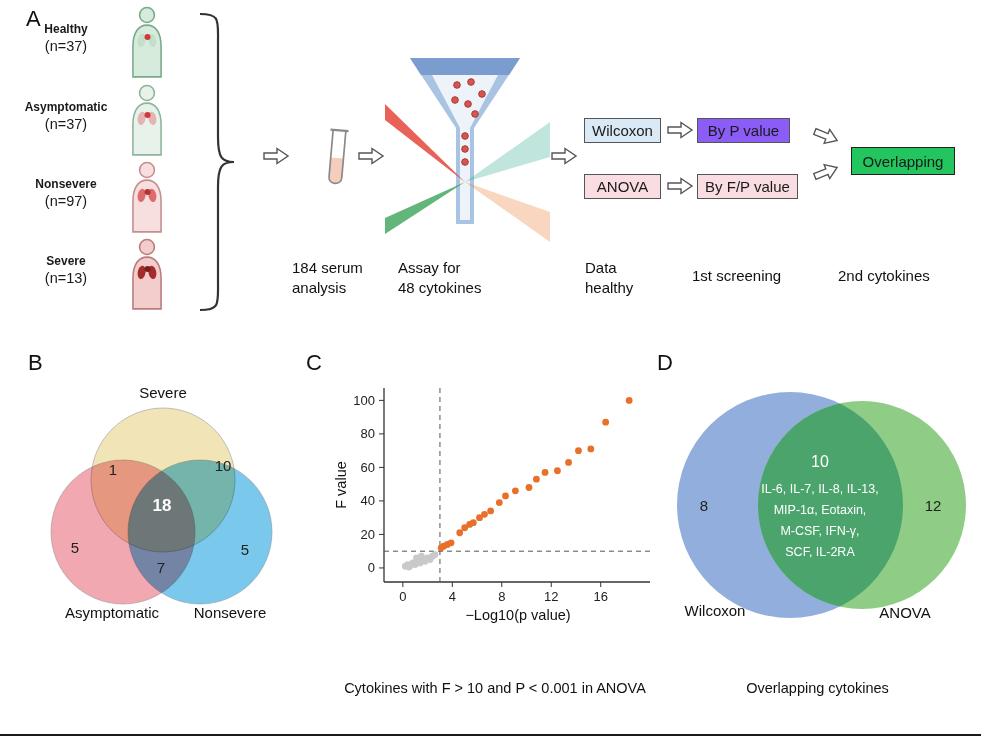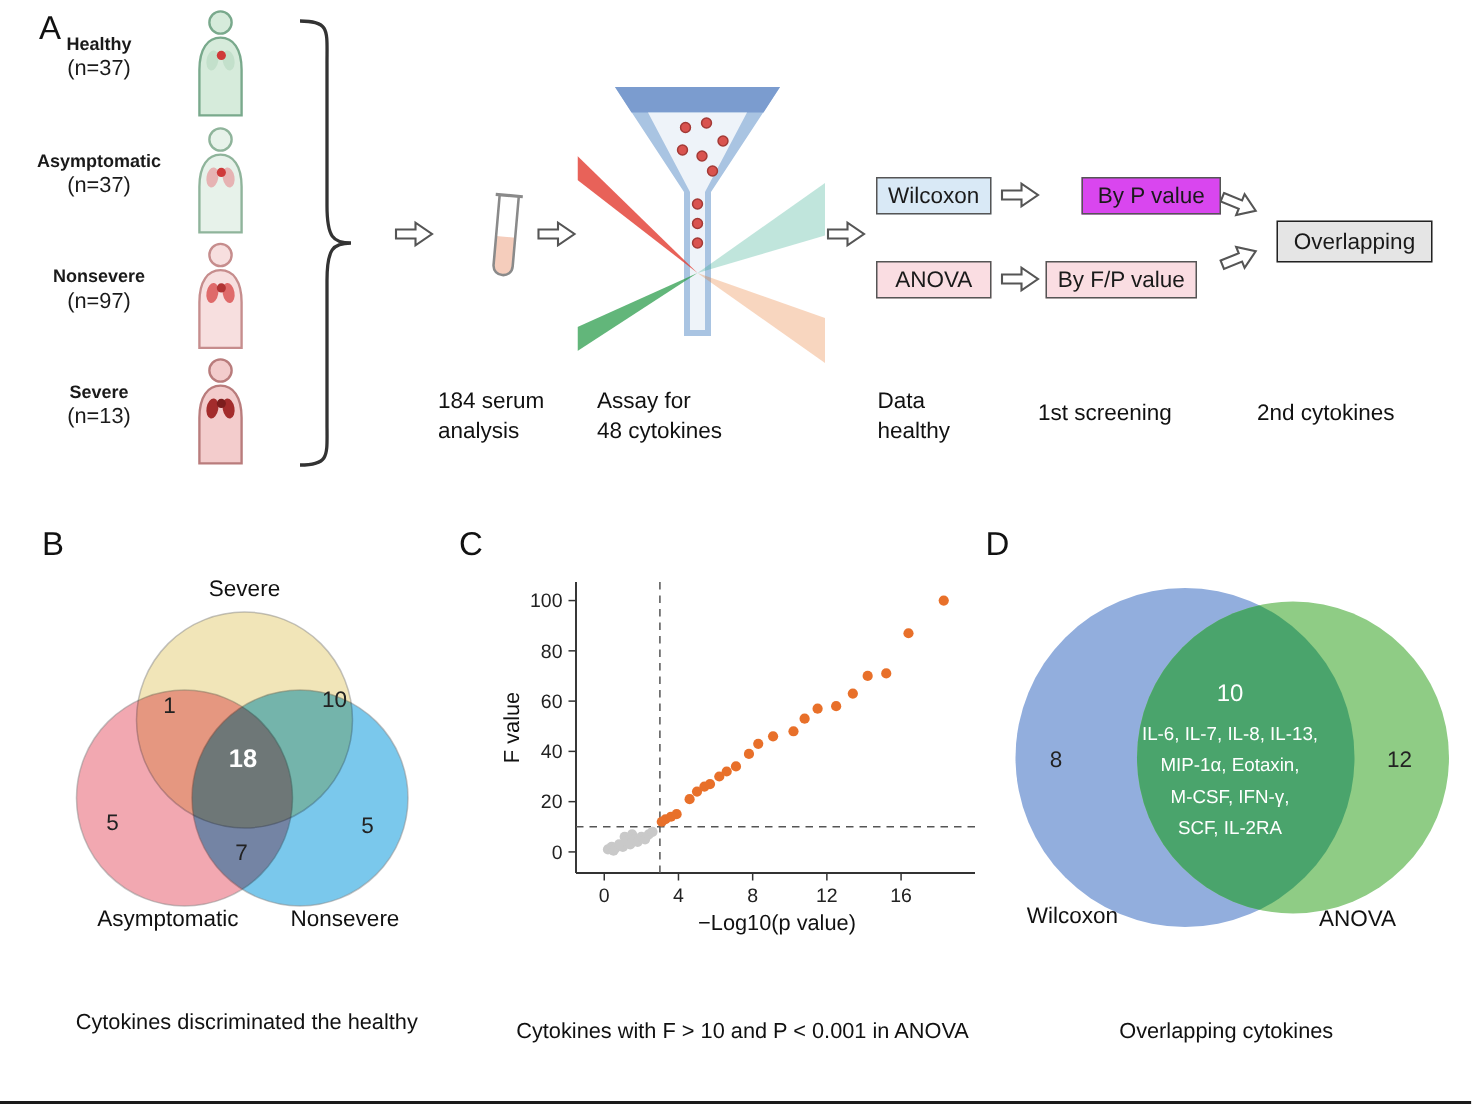--- a/index.html
+++ b/index.html
@@ -6,21 +6,21 @@
   html,body { background:#fff; }
   body { font-family:"Liberation Sans", sans-serif; color:#1a1a1a; }
   .page { position:relative; width:981px; height:737px; background:#fff; overflow:hidden; }
   .abs { position:absolute; }
   .panel-letter { position:absolute; font-size:22px; color:#111; }
   .group-row { position:absolute; display:flex; gap:6px; }
   .group-text { width:104px; text-align:center; margin-top:16px; }
   .group-label { font-size:12px;font-weight:bold; }
   .group-n { font-size:14.5px; margin-top:2px; }
   .flowbox { position:absolute; height:25px; border:1px solid #555; display:flex; align-items:center; justify-content:center; font-size:15px; }
-  .flowbox.plain { border:1.5px solid #222; background:#e5e5e5; height:28px; }
+  .flowbox.plain { border:1.5px solid #222; background:#22c55e; height:28px; }
   .step-cap { position:absolute; font-size:15px; line-height:20px; text-align:left; color:#111; }
   .fig-cap { position:absolute; font-size:14.5px; line-height:21px; text-align:center; color:#111; }
   .venn-label { position:absolute; font-size:15px; text-align:center; color:#111; }
   svg text { font-family:"Liberation Sans", sans-serif; }
   .bottom-rule { position:absolute; left:0; right:0; bottom:1px; height:2px; background:#1a1a1a; }
 </style>
 </head>
 <body>
 
 <div class="page">
@@ -132,21 +132,21 @@
         <circle cx="80" cy="110" r="3.3" fill="#d9534f" stroke="#a33a36"></circle>
       </g>
       <path d="M0,52 L0,68 L80,130 Z" fill="#e23b30" opacity="0.8"></path>
       <path d="M80,130 L165,160 L165,190 Z" fill="#e8762a" opacity="0.3"></path>
       <path d="M0,182 L0,166 L80,130 Z" fill="#2d9e4e" opacity="0.75"></path>
       <path d="M80,130 L165,70 L165,105 Z" fill="#2fa98a" opacity="0.3"></path>
     </svg>
 
     <div class="flowbox" style="left: 584px; top: 118px; width: 77px; background: rgb(217, 233, 246);">Wilcoxon</div>
     <div class="flowbox" style="left: 584px; top: 174px; width: 77px; background: rgb(250, 221, 226);">ANOVA</div>
-    <div class="flowbox" style="left: 697px; top: 118px; width: 93px; background: #d946ef; margin-left: 24px;">By P value</div>
+    <div class="flowbox" style="left: 697px; top: 118px; width: 93px; background: #8b5cf6;">By P value</div>
     <div class="flowbox" style="left: 697px; top: 174px; width: 101px; background: rgb(250, 221, 226);">By F/P value</div>
     <div class="flowbox plain" style="left:851px;top:147px;width:104px">Overlapping</div>
 
     <div class="step-cap" style="left:292px;top:258px;width:90px">
       <div>184 serum</div>
       <div>analysis</div>
     </div>
     <div class="step-cap" style="left:398px;top:258px;width:130px">
       <div>Assay for</div>
       <div>48 cytokines</div>
@@ -172,21 +172,20 @@
       <text x="193" y="73" font-size="15" text-anchor="middle" fill="#222">10</text>
       <text x="45" y="155" font-size="15" text-anchor="middle" fill="#222">5</text>
       <text x="131" y="175" font-size="15" text-anchor="middle" fill="#222">7</text>
       <text x="215" y="157" font-size="15" text-anchor="middle" fill="#222">5</text>
     </svg>
 
     <div class="venn-label" style="left:52px;top:604px;width:120px">Asymptomatic</div>
     <div class="venn-label" style="left:175px;top:604px;width:110px">Nonsevere</div>
 
     <div class="fig-cap" style="left:12px;top:672px;width:305px">
-      <div>Cytokines discriminated the healthy</div>
     </div>
   </div>
 
   <div>
     <div class="panel-letter" style="left:306px;top:350px">C</div>
     <svg id="scatter-plot" class="abs" style="left:328px;top:376px" width="330" height="250" viewBox="0 0 330 250">
         <line x1="56" y1="12" x2="56" y2="206" stroke="#333" stroke-width="1.3"></line>
         <line x1="56" y1="206" x2="322" y2="206" stroke="#333" stroke-width="1.3"></line>
         <line x1="74.84057971014492" y1="206" x2="74.84057971014492" y2="211" stroke="#333"></line>
         <text x="74.84057971014492" y="225" text-anchor="middle" font-size="13" fill="#222">0</text>

